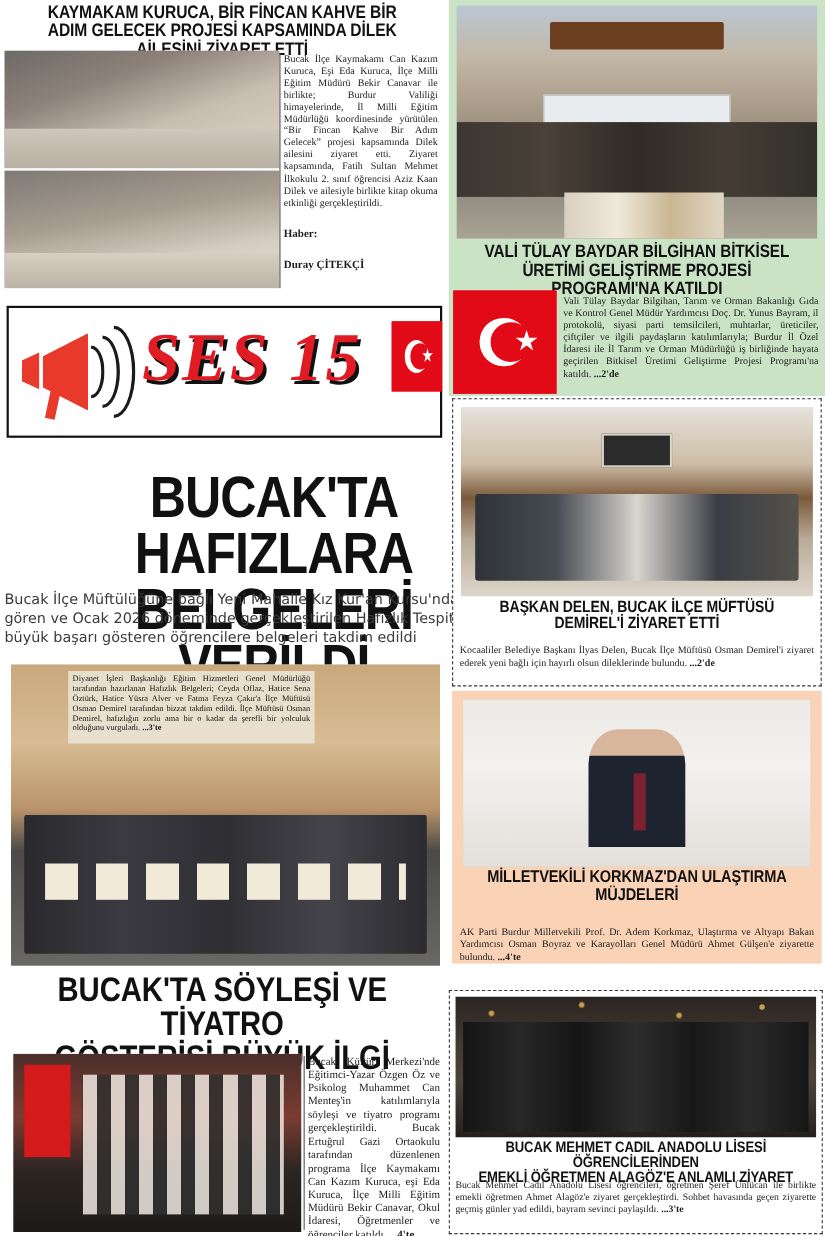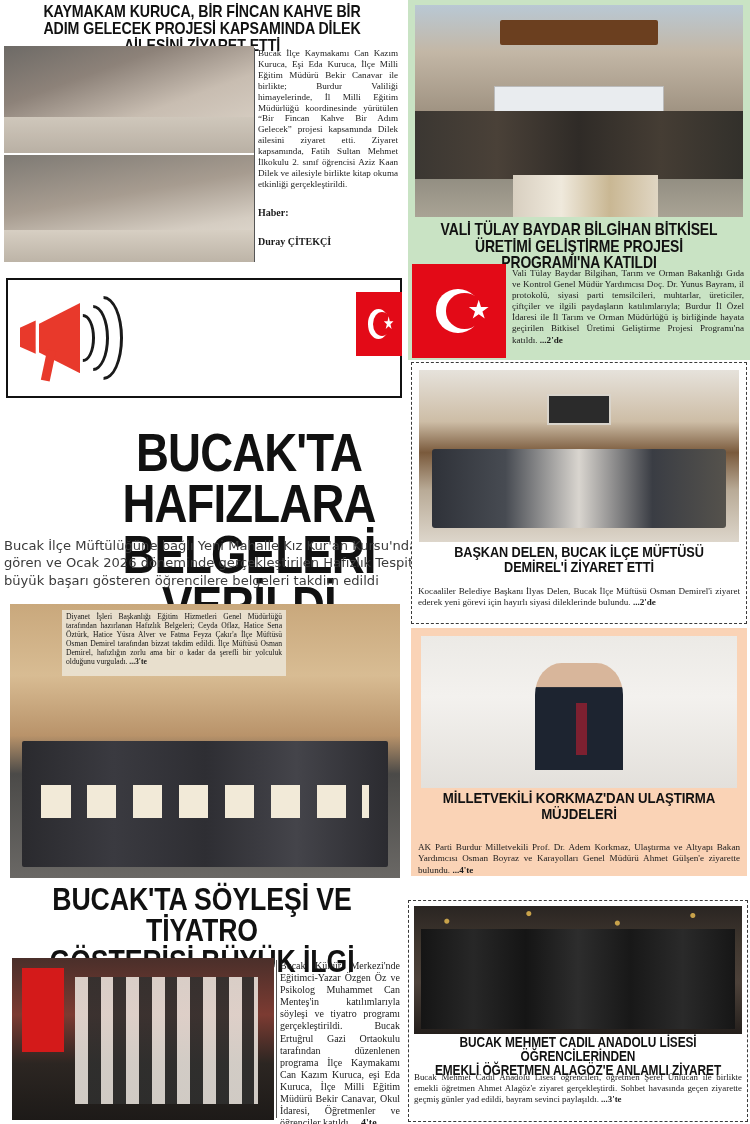--- a/index.html
+++ b/index.html
@@ -321,20 +321,24 @@
     <div class="mh-mega">
       <div class="mega">
         <div class="horn"></div>
           <div class="cone"></div>
           <div class="handle"></div>
         <div class="w w1"></div>
           <div class="w w2"></div>
           <div class="w w3"></div>
       </div>
     </div>
+    <div class="mh-title">
+      <span>SES</span>
+      <span>15</span>
+    </div>
     <div class="mh-flag">
       <div class="tflag">
           <div class="moon"></div>
           <div class="moon2"></div>
           <div class="star"></div>
         </div>
     </div>
   </div>
 
 
@@ -357,21 +361,21 @@
 
   <div class="rbox r2"></div>
   <div class="ph r2-photo">
     <div class="pimg scene-office">
         <div class="frame"></div>
         <div class="people"></div>
       </div>
   </div>
   <div class="hl r2-head">BAŞKAN DELEN, BUCAK İLÇE MÜFTÜSÜ DEMİREL'İ ZİYARET ETTİ</div>
   <div class="body-serif r2-text">
-    <span>Kocaaliler Belediye Başkanı İlyas Delen, Bucak İlçe Müftüsü Osman Demirel'i ziyaret ederek yeni görevi için hayırlı siyasi dileklerinde bulundu.</span>
+    <span>Kocaaliler Belediye Başkanı İlyas Delen, Bucak İlçe Müftüsü Osman Demirel'i ziyaret ederek yeni bağlı için hayırlı olsun dileklerinde bulundu.</span>
     <span class="cont">...2'de</span>
   </div>
 
   <div class="r3"></div>
   <div class="ph r3-photo">
     <div class="pimg scene-parl">
         <div class="speaker"></div>
         <div class="tie"></div>
       </div>
   </div>

